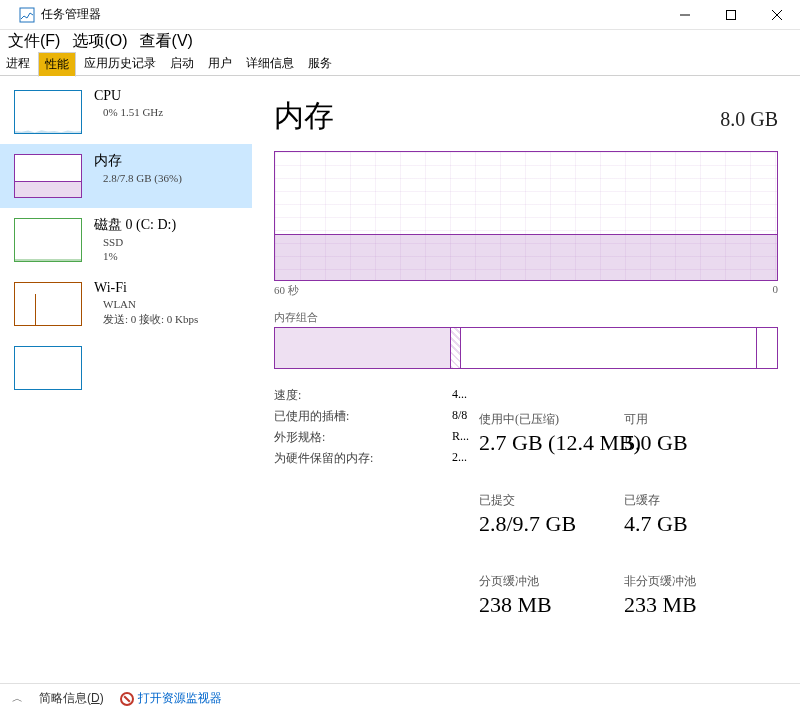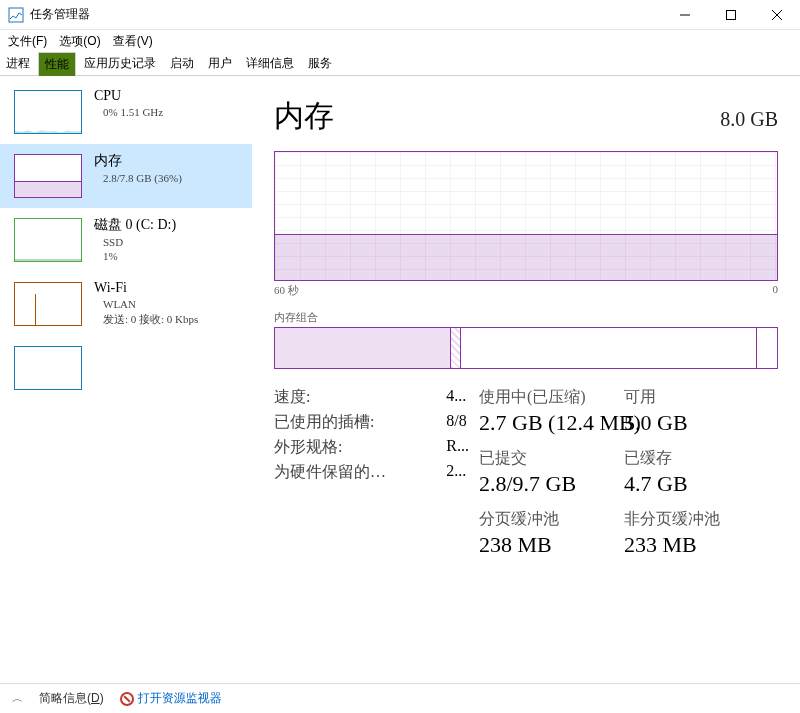--- a/index.html
+++ b/index.html
@@ -10,21 +10,21 @@
       width: 800px;
       height: 713px;
       overflow: hidden;
       color: #000;
     }
     
     .titlebar {
       height: 30px;
       display: flex;
       align-items: center;
-      padding-left: 8px;
+      padding-left: 19px;
       border-bottom: 1px solid #e5e5e5;
     }
     .titlebar .app-icon {
       width: 16px; height: 16px;
       margin-right: 6px;
       display: inline-flex; align-items: center; justify-content: center;
     }
     .titlebar .title { font-size: 12px; }
     .win-controls {
       margin-left: auto;
@@ -36,40 +36,40 @@
       display: flex; align-items: center; justify-content: center;
       font-size: 13px;
     }
     
     .menubar {
       height: 22px;
       display: flex;
       align-items: center;
       padding-left: 8px;
       gap: 12px;
-      font-size: 12px;
+      font-size: 16px;
     }
     
     .tabbar {
       height: 24px;
       display: flex;
       align-items: center;
       padding-left: 0;
       gap: 2px;
       font-size: 12px;
       border-bottom: 1px solid #d0d0d0;
     }
     .tabbar .tab {
       padding: 3px 6px;
     }
     .tabbar .tab.active {
       border: 1px solid #d0d0d0;
       border-bottom: 1px solid #fff;
       margin-bottom: -1px;
-      background: #4d7c0f;
+      background: #eab308;
     }
     
     .body {
       display: flex;
       height: calc(713px - 30px - 22px - 24px - 30px);
       font-family: Liberation Serif, serif;
     }
     
     .sidebar {
       width: 252px;
@@ -167,23 +167,23 @@
     .comp-seg.light {
       background: repeating-linear-gradient(45deg, rgba(139,48,165,0.18) 0 2px, transparent 2px 5px);
     }
 
     .stats-grid {
       display: grid;
       grid-template-columns: 195px 135px 1fr;
       column-gap: 10px;
       row-gap: 2px;
     }
-    .stat-label { font-size: 16px; color: #555; white-space: nowrap; overflow: hidden; text-overflow: ellipsis; }
+    .stat-label { font-size: 12px; color: #555; white-space: nowrap; overflow: hidden; text-overflow: ellipsis; margin-top: 24px; }
     .stat-value { font-size: 22px; color: #000; margin-bottom: 10px; white-space: nowrap; }
-    .meta-table { font-size: 16px; display: grid; grid-template-columns: 1fr auto; row-gap: 4px; column-gap: 14px; align-content: start; }
+    .meta-table { font-size: 12px; display: grid; grid-template-columns: 1fr auto; row-gap: 4px; column-gap: 14px; align-content: start; }
     .meta-table .mkey { color: #444; white-space: nowrap; overflow: hidden; text-overflow: ellipsis; max-width: 120px; }
     .meta-table .mval { color: #000; white-space: nowrap; overflow: hidden; text-overflow: ellipsis; max-width: 30px; }
 
     
     .footer {
       height: 30px;
       border-top: 1px solid #e0e0e0;
       display: flex; align-items: center;
       padding-left: 12px;
       gap: 16px;

